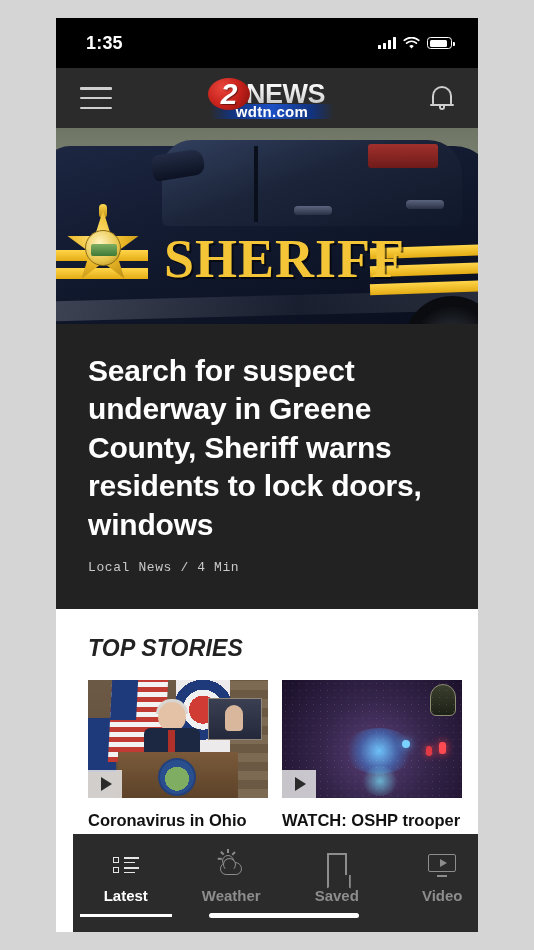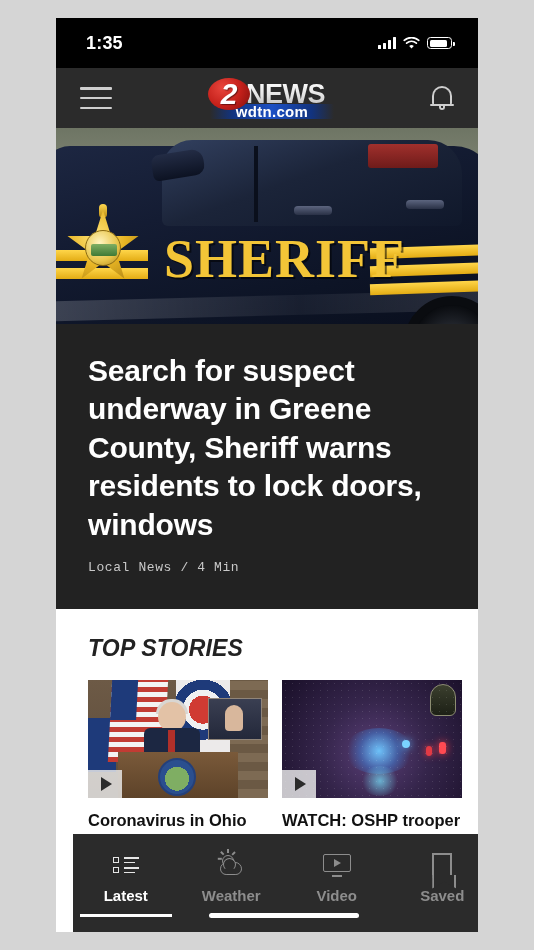--- a/index.html
+++ b/index.html
@@ -417,34 +417,34 @@
             <div class="ray" style="transform:rotate(-90deg)"></div>
             <div class="sun"></div>
             <div class="cloud"></div>
           </div>
         </div>
         <div class="tlabel">Weather</div>
       </div>
 
       <div class="tab">
         <div class="ticon">
+          <div class="ic-bookmark"></div>
+        </div>
+        <div class="tlabel">Saved</div>
+      </div>
+
+      <div class="tab">
+        <div class="ticon">
           <div class="ic-video">
               <div class="scr">
                 <i></i>
               </div>
               <div class="stand"></div>
             </div>
         </div>
         <div class="tlabel">Video</div>
       </div>
 
-      <div class="tab">
-        <div class="ticon">
-          <div class="ic-bookmark"></div>
-        </div>
-        <div class="tlabel">Saved</div>
-      </div>
-
       <div class="home-indicator"></div>
     </div>
 
   </div>
 </div>
 
 </body></html>

